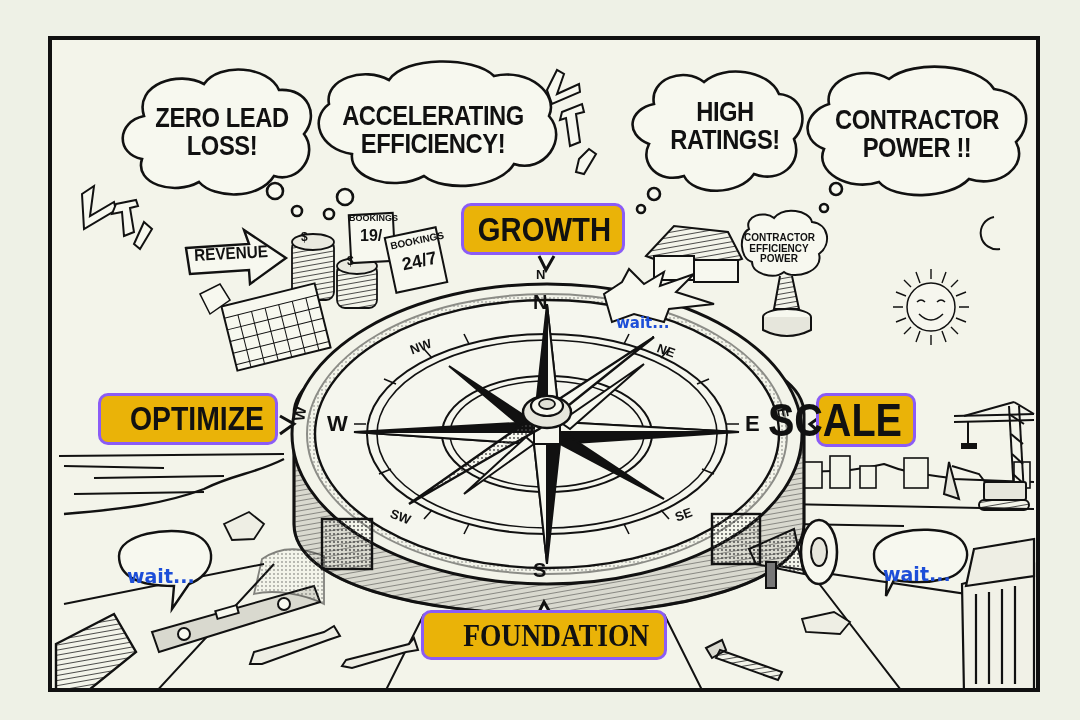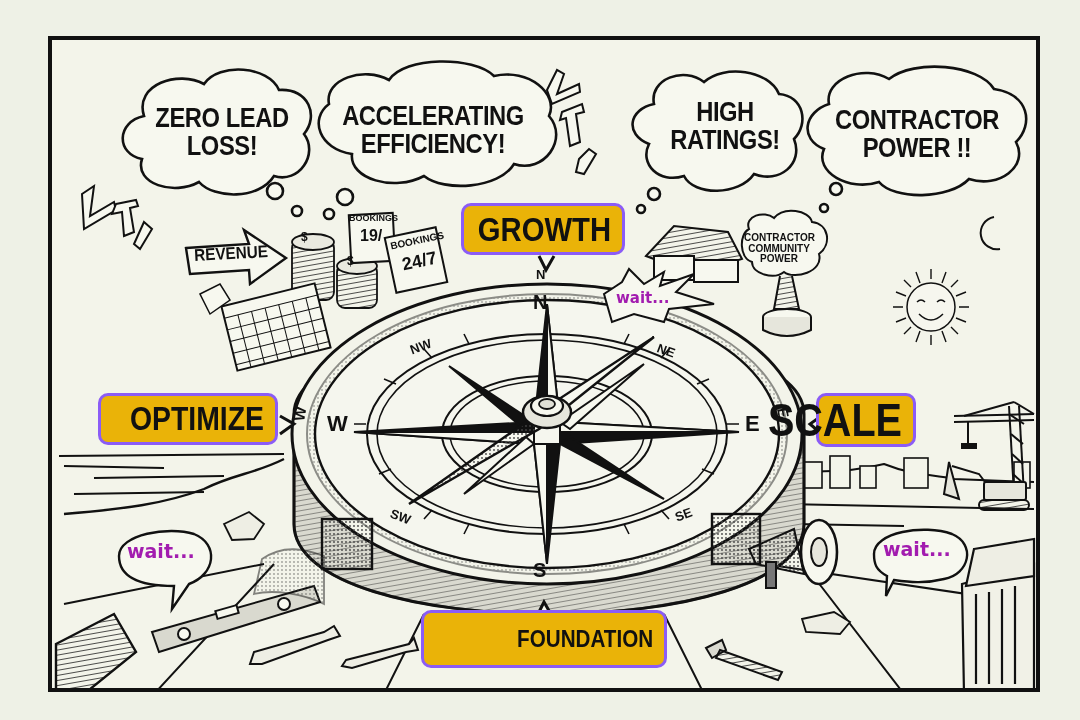--- a/index.html
+++ b/index.html
@@ -3,21 +3,21 @@
 <meta charset="utf-8">
 <style>
   html,body{margin:0;padding:0;}
   body{width:1080px;height:720px;background:#eef1e6;overflow:hidden;position:relative;font-family:"Liberation Sans","DejaVu Sans",sans-serif;}
   .frame{position:absolute;left:48px;top:36px;width:984px;height:648px;border:4px solid #111;background:#f3f4ea;box-sizing:content-box;overflow:hidden;}
   svg.scene{position:absolute;left:0;top:0;}
   .cloud-text{position:absolute;text-align:center;font-weight:bold;color:#111;line-height:1.05;letter-spacing:-0.5px;font-family:"Liberation Sans",sans-serif;transform:scaleX(0.88);}
   .label-box{position:absolute;border:3px solid #8b5cf6;border-radius:10px;background:#eab308;display:flex;align-items:center;justify-content:flex-end;font-weight:bold;color:#111;font-family:"Liberation Sans",sans-serif;box-sizing:border-box;}
   .label-box span{display:inline-block;transform:scaleX(0.86);}
   .small-text{position:absolute;font-weight:bold;color:#111;text-align:center;line-height:1.05;font-family:"Liberation Sans",sans-serif;}
-  .wait{position:absolute;font-weight:bold;color:#a21caf;font-family:"DejaVu Sans",sans-serif;}
+  .wait{position:absolute;font-weight:bold;color:#1d4ed8;font-family:"DejaVu Sans",sans-serif;margin-top:25px;}
 </style>
 </head>
 <body>
 
 <div class="frame">
 <svg class="scene" width="984" height="648" viewBox="48 36 984 648">
   <defs>
     <pattern id="dots" width="4" height="4" patternUnits="userSpaceOnUse">
       <circle cx="2" cy="2" r="0.9" fill="#444"></circle>
     </pattern>
@@ -266,21 +266,21 @@
 
 <div class="label-box" style="left:461px;top:203px;width:164px;height:52px;font-size:34px;">
   <span>GROWTH</span>
 </div>
 <div class="label-box" style="left:98px;top:393px;width:180px;height:52px;font-size:33px;">
   <span>OPTIMIZE</span>
 </div>
 <div class="label-box" style="left:816px;top:393px;width:100px;height:54px;font-size:46px;">
   <span>SCALE</span>
 </div>
-<div class="label-box" style="left:421px;top:610px;width:246px;height:58px;font-size:24px;">
+<div class="label-box" style="left:421px;top:610px;width:246px;height:50px;font-size:32px;font-family:Liberation Serif, serif;">
   <span>FOUNDATION</span>
 </div>
 
 <div class="small-text" style="left:536px;top:268px;font-size:13px;">N</div>
 <div class="small-text" style="left:533px;top:292px;font-size:20px;">N</div>
 <div class="small-text" style="left:533px;top:560px;font-size:20px;">S</div>
 <div class="small-text" style="left:327px;top:412px;font-size:22px;">W</div>
 <div class="small-text" style="left:745px;top:412px;font-size:22px;">E</div>
 <div class="small-text" style="left:293px;top:406px;font-size:15px;transform:rotate(-80deg);">W</div>
 <div class="small-text" style="left:778px;top:405px;font-size:15px;transform:rotate(80deg);">E</div>
@@ -291,19 +291,19 @@
 
 <div class="small-text" style="left:190px;top:245px;font-size:17px;transform:rotate(-3deg) scaleX(0.9);">REVENUE</div>
 <div class="small-text" style="left:349px;top:214px;font-size:9px;">BOOKINGS</div>
 <div class="small-text" style="left:360px;top:228px;font-size:16px;">19/</div>
 <div class="small-text" style="left:390px;top:236px;font-size:10px;transform:rotate(-12deg);">BOOKINGS</div>
 <div class="small-text" style="left:402px;top:252px;font-size:18px;transform:rotate(-12deg);">24/7</div>
 <div class="small-text" style="left:301px;top:231px;font-size:12px;">$</div>
 <div class="small-text" style="left:347px;top:255px;font-size:12px;">$</div>
 <div class="small-text" style="left:744px;top:233px;width:70px;font-size:10px;">
   <div>CONTRACTOR</div>
-  <div>COMMUNITY</div>
+  <div>EFFICIENCY</div>
   <div>POWER</div>
 </div>
 
 <div class="wait" style="left:616px;top:289px;font-size:15px;">wait...</div>
 <div class="wait" style="left:127px;top:540px;font-size:19px;">wait...</div>
 <div class="wait" style="left:883px;top:538px;font-size:19px;">wait...</div>
 
 </body></html>

